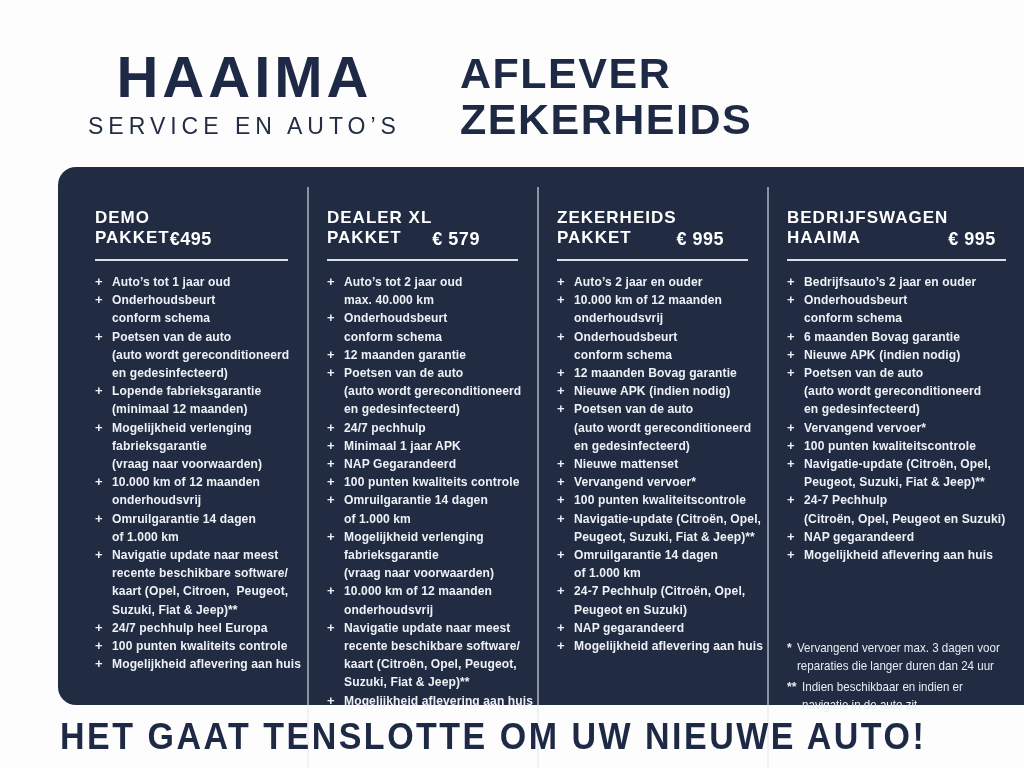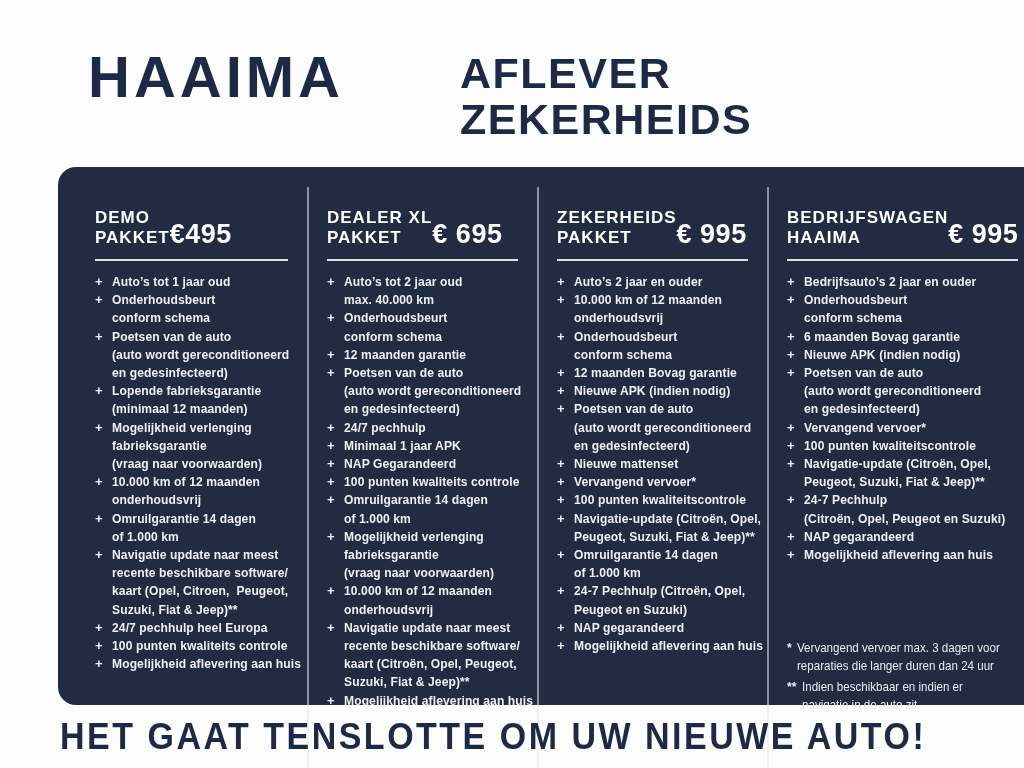--- a/index.html
+++ b/index.html
@@ -40,21 +40,21 @@
     content:""; position:absolute; left:-1px; top:20px; bottom:16px; width:2px;
     background:rgba(228,232,240,0.55);
   }
   .pkg-head-wrap { margin-right:14px; }
   .pkg-header { display:flex; align-items:flex-end;margin-top:16px; }
   .pkg-name {
     font-size:17px; font-weight:bold; line-height:20px; letter-spacing:1px;
     color:#ffffff; white-space:pre-line;
   }
   .pkg-price {
-    font-size:27px; font-weight:bold; letter-spacing:0.5px; line-height:1;
+    font-size:18px; font-weight:bold; letter-spacing:0.5px; line-height:1;
     color:#ffffff; white-space:pre;
   }
   .pkg-rule { border:none; border-top:2px solid rgba(240,243,248,0.9); margin-top:11px; }
   .pkg-items { list-style:none; margin-top:12px; }
   .pkg-item { display:flex; font-size:13px; font-weight:bold; line-height:18.2px; letter-spacing:0.1px; }
   .plus { width:17px; flex-shrink:0; }
   .item-text { white-space:pre; transform:scaleX(0.93); transform-origin:0 0; }
 
   
   .footnotes { margin-top:76px; font-size:12.2px; font-weight:normal; line-height:17.5px; color:#e8ecf4; }
@@ -72,20 +72,21 @@
   }
 </style>
 </head>
 <body>
 
 <div class="page">
 
   <header>
     <div class="logo">
       <div class="logo-name">HAAIMA</div>
+      <div class="logo-sub">SERVICE EN AUTO’S</div>
     </div>
     <h1 class="page-title">AFLEVER
 ZEKERHEIDS</h1>
   </header>
 
   <section class="panel">
     <div class="columns" id="columns">
     <div class="package">
       <div class="pkg-head-wrap">
         <div class="pkg-header">
@@ -153,21 +154,21 @@
             </li>
           </ul>
       <div class="footnotes"></div>
     </div>
 
     <div class="package">
       <div class="pkg-head-wrap">
         <div class="pkg-header">
           <div class="pkg-name">DEALER XL
 PAKKET</div>
-          <div class="pkg-price">€ 695</div>
+          <div class="pkg-price">€ 579</div>
         </div>
         <hr class="pkg-rule">
       </div>
       <ul class="pkg-items">
             <li class="pkg-item">
               <span class="plus">+</span>
               <span class="item-text">Auto’s tot 2 jaar oud
 max. 40.000 km</span>
             </li>
             <li class="pkg-item">

